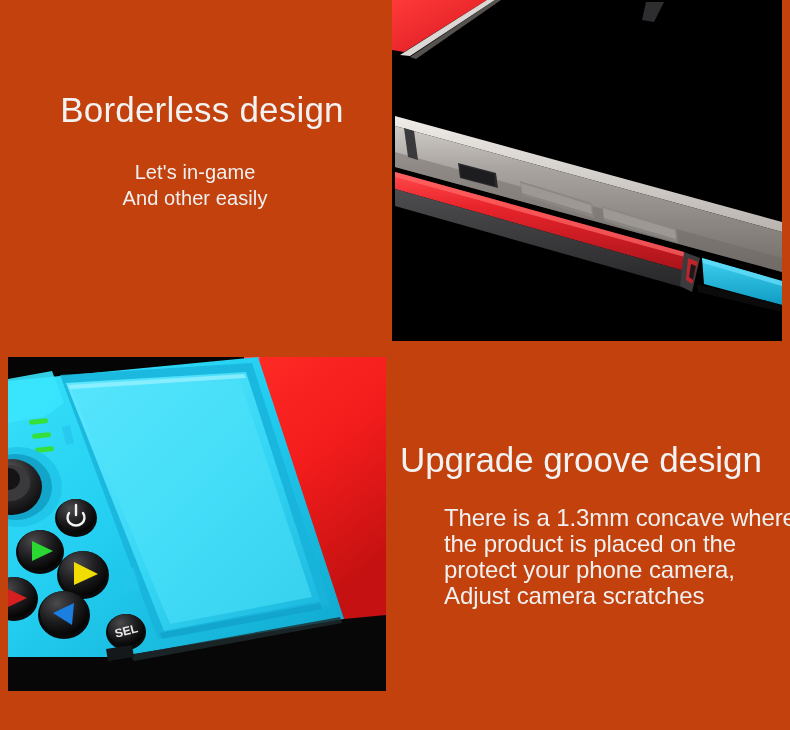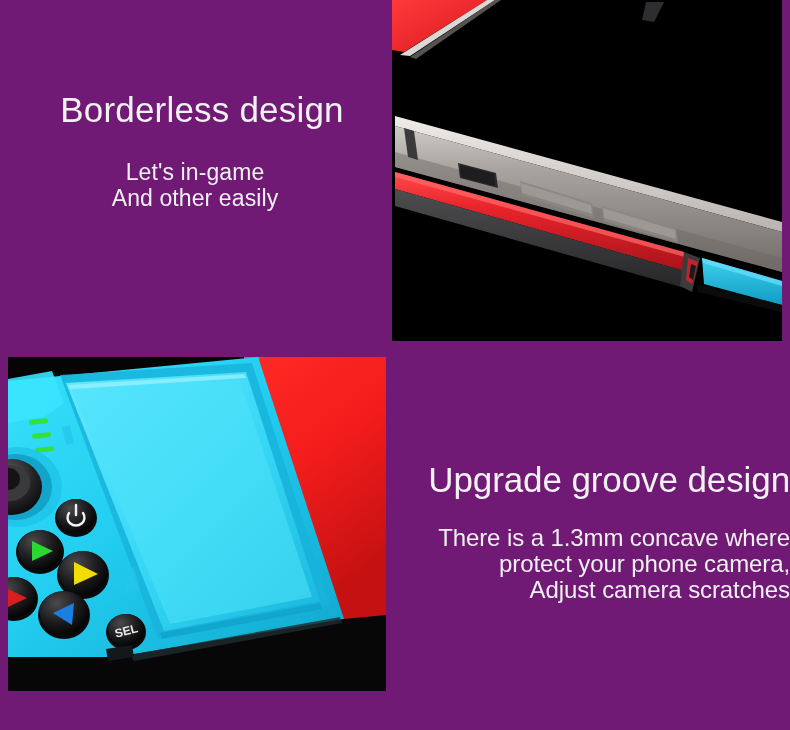--- a/index.html
+++ b/index.html
@@ -9,21 +9,21 @@
     background: #222626;
   }
   body {
     font-family: "Liberation Sans", sans-serif;
     -webkit-font-smoothing: antialiased;
   }
   #page {
     position: relative;
     width: 790px;
     height: 730px;
-    background: #701a75;
+    background: #c2410c;
     overflow: hidden;
   }
 
   
   .text-block { position: absolute; }
 
   #borderless-text-block {
     left: 0px;
     top: 92px;
     width: 390px;
@@ -32,53 +32,53 @@
   #borderless-heading {
     font-size: 35px;
     font-weight: 400;
     color: #f2f2f2;
     letter-spacing: 0.2px;
     line-height: 1.05;
     margin: 0 0 30px 14px;
     white-space: nowrap;
   }
   #borderless-body {
-    font-size: 23px;
+    font-size: 20px;
     font-weight: 400;
     color: #f0f0f0;
     line-height: 26px;
     margin: 16px;
     letter-spacing: 0.1px;
   }
   #borderless-body .line { display: block; white-space: nowrap; }
 
   #groove-text-block {
     left: 400px;
-    top: 462px;
+    top: 442px;
     width: 390px;
-    text-align: right;
+    text-align: left;
   }
   #groove-heading {
     font-size: 35px;
     font-weight: 400;
     color: #f2f2f2;
     line-height: 1.05;
     margin: 0 0 26px 0;
     white-space: nowrap;
     letter-spacing: -0.1px;
   }
   #groove-body {
     font-size: 24px;
     font-weight: 400;
     color: #f0f0f0;
     line-height: 26px;
     margin: 0;
     letter-spacing: -0.1px;
   }
-  #groove-body .line { display: block; white-space: nowrap; }
+  #groove-body .line { display: block; white-space: nowrap; margin-left: 44px; }
 
   
   .photo {
     position: absolute;
     overflow: hidden;
     background: #000;
   }
   #photo-phone-edge {
     left: 392px;
     top: 0px;
@@ -309,18 +309,19 @@
       <path d="M122,298 L332,260 L334,266 L126,304 Z" fill="#1f2a2d" opacity="0.8"></path>
 
       <path d="M98,292 L124,288 L126,300 L100,304 Z" fill="#14181a"></path>
     </svg>
   </div>
 
   <div class="text-block" id="groove-text-block">
     <div id="groove-heading">Upgrade groove design</div>
     <div id="groove-body">
       <span class="line">There is a 1.3mm concave where</span>
+      <span class="line"> the product is placed on the</span>
       <span class="line">protect your phone camera,</span>
       <span class="line">Adjust camera scratches</span>
     </div>
   </div>
 
 </div>
 
 </body></html>

